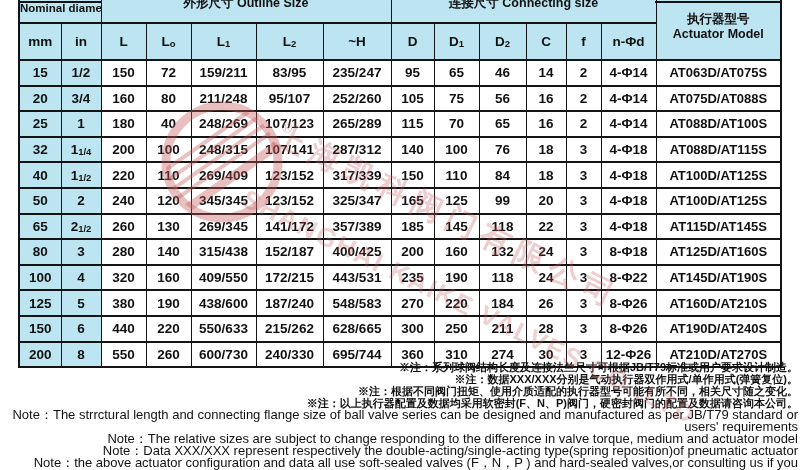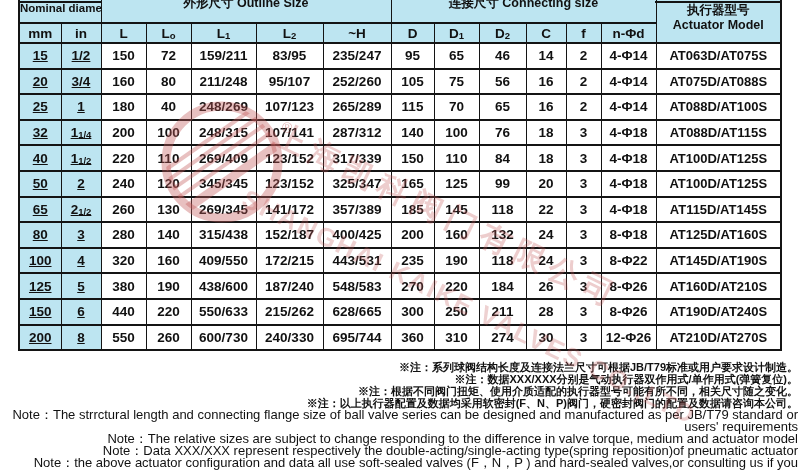--- a/index.html
+++ b/index.html
@@ -14,24 +14,24 @@
     border:2px solid #141414;
   }
   th,td{
     border:1.5px solid #141414;
     border-top-width:2px;border-bottom-width:2px;
     padding:0;text-align:center;vertical-align:middle;
     font-weight:bold;overflow:hidden;white-space:nowrap;
   }
   thead th{background:#bde5f1;}
   tr.grp-row{height:30px;}
-  tr.sub-row{height:20px;}
+  tr.sub-row{height:37px;}
   tbody tr{height:25.6px;}
   tbody td{background:#ffffff;font-size:13.5px;}
-  tbody td.blue{background:#bde5f1;text-decoration:underline;}
+  tbody td.blue{background:#bde5f1;}
   th.nominal{font-size:11.5px;}
   th.grp{font-size:12.5px;}
   th.grp .lift{position:relative;top:-5px;display:inline-block;}
   th.model-h{font-size:12.5px;line-height:1.2;}
   th.sub{font-size:13.5px;}
   .sm{font-size:9.5px;vertical-align:-1px;}
   td.model-cell{font-size:13px;}
   
   .topline{position:absolute;height:2px;background:#141414;z-index:4;}
   

